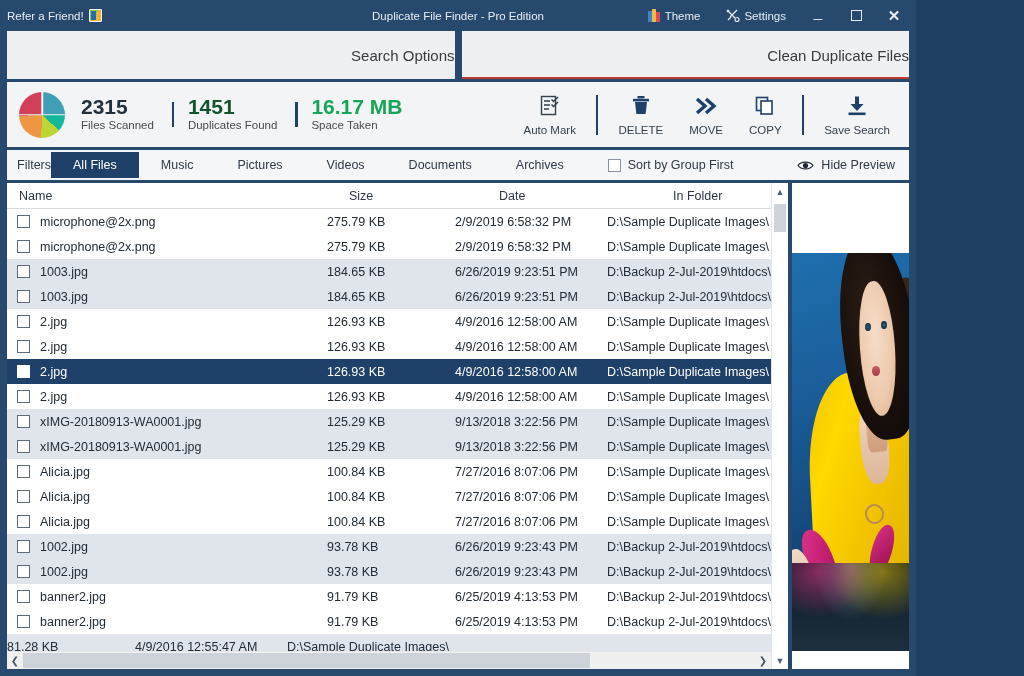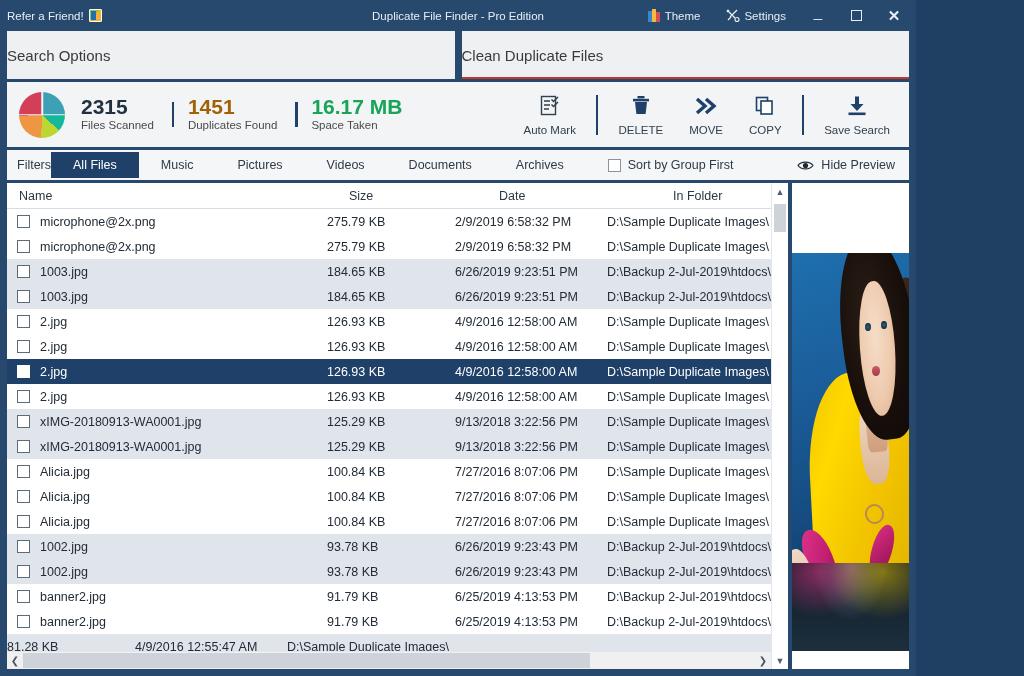--- a/index.html
+++ b/index.html
@@ -90,21 +90,21 @@
   
   .maintabs {
     flex: 0 0 53px;
     display: flex;
     gap: 7px;
     padding: 5px 2px 0 2px;
   }
   .maintab {
     flex: 1;
     background: #eef0f2;
-    display: flex; align-items: center; justify-content: flex-start;
+    display: flex; align-items: center; justify-content: flex-end;
     font-size: 15px;
     color: #3a3a3a;
     cursor: pointer;
     position: relative;
     height: 48px;
   }
   .maintab.active::after {
     content: '';
     position: absolute; left: 0; right: 0; bottom: 0;
     height: 2.5px; background: #c0392b;
@@ -425,21 +425,21 @@
   </div>
 
   <div class="statbar">
     <div class="pie"></div>
     <div class="statsgroup">
       <div class="stat">
         <div class="num" style="color:#23313f">2315</div>
         <div class="lbl">Files Scanned</div>
       </div>
       <div class="stat divider">
-        <div class="num" style="color:#a16207">1451</div>
+        <div class="num" style="color:#14532d">1451</div>
         <div class="lbl">Duplicates Found</div>
       </div>
       <div class="stat divider">
         <div class="num" style="color:#18a558">16.17 MB</div>
         <div class="lbl">Space Taken</div>
       </div>
     </div>
 
     <div class="actions">
       <div class="action">

